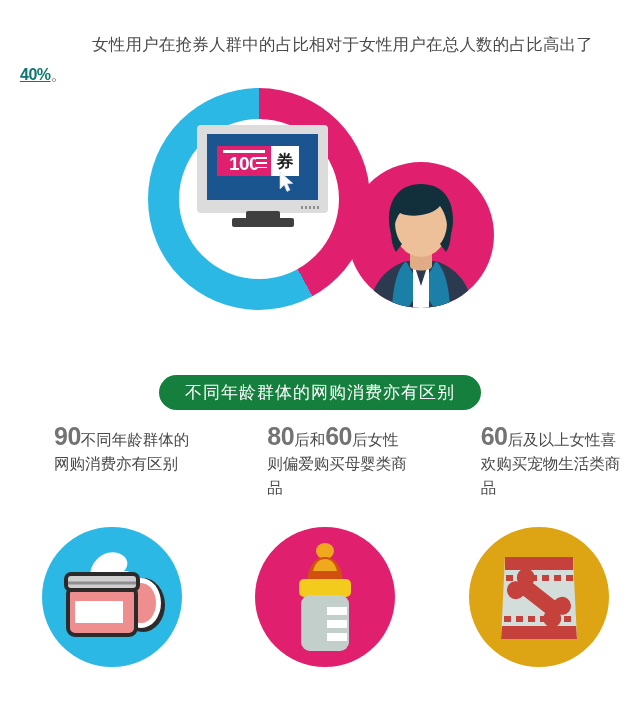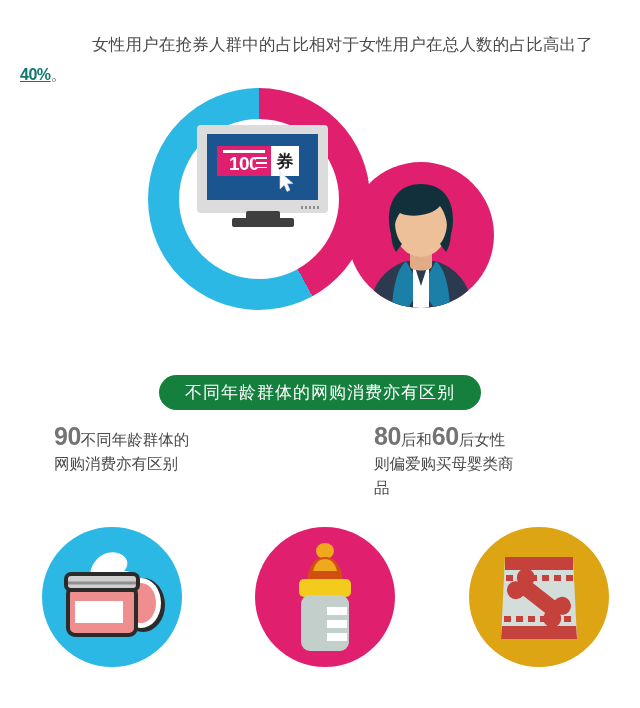--- a/index.html
+++ b/index.html
@@ -321,20 +321,23 @@
 <div id="columns">
 
   <div class="column">
     <div class="col-text"><span class="col-num">90</span><span>不同年龄群体的网购消费亦有区别</span></div>
   </div>
 
   <div class="column">
     <div class="col-text"><span class="col-num">80</span><span>后和</span><span class="col-num">60</span><span>后女性则偏爱购买母婴类商品</span></div>
   </div>
 
+  <div class="column">
+    <div class="col-text"><span class="col-num">60</span><span>后及以上女性喜欢购买宠物生活类商品</span></div>
+  </div>
 </div>
 
 <div id="icons-row">
 
   <div class="icon-cell">
     <div class="icon-circle" id="circle-skincare" style="background: rgb(44, 184, 229);">
       <svg viewBox="0 0 140 140" width="140" height="140">
 
         <path d="M48 50 C48 34 62 22 76 26 C86 29 88 38 82 44 C92 44 96 52 90 56 L48 56 Z" fill="#ffffff"></path>
 

